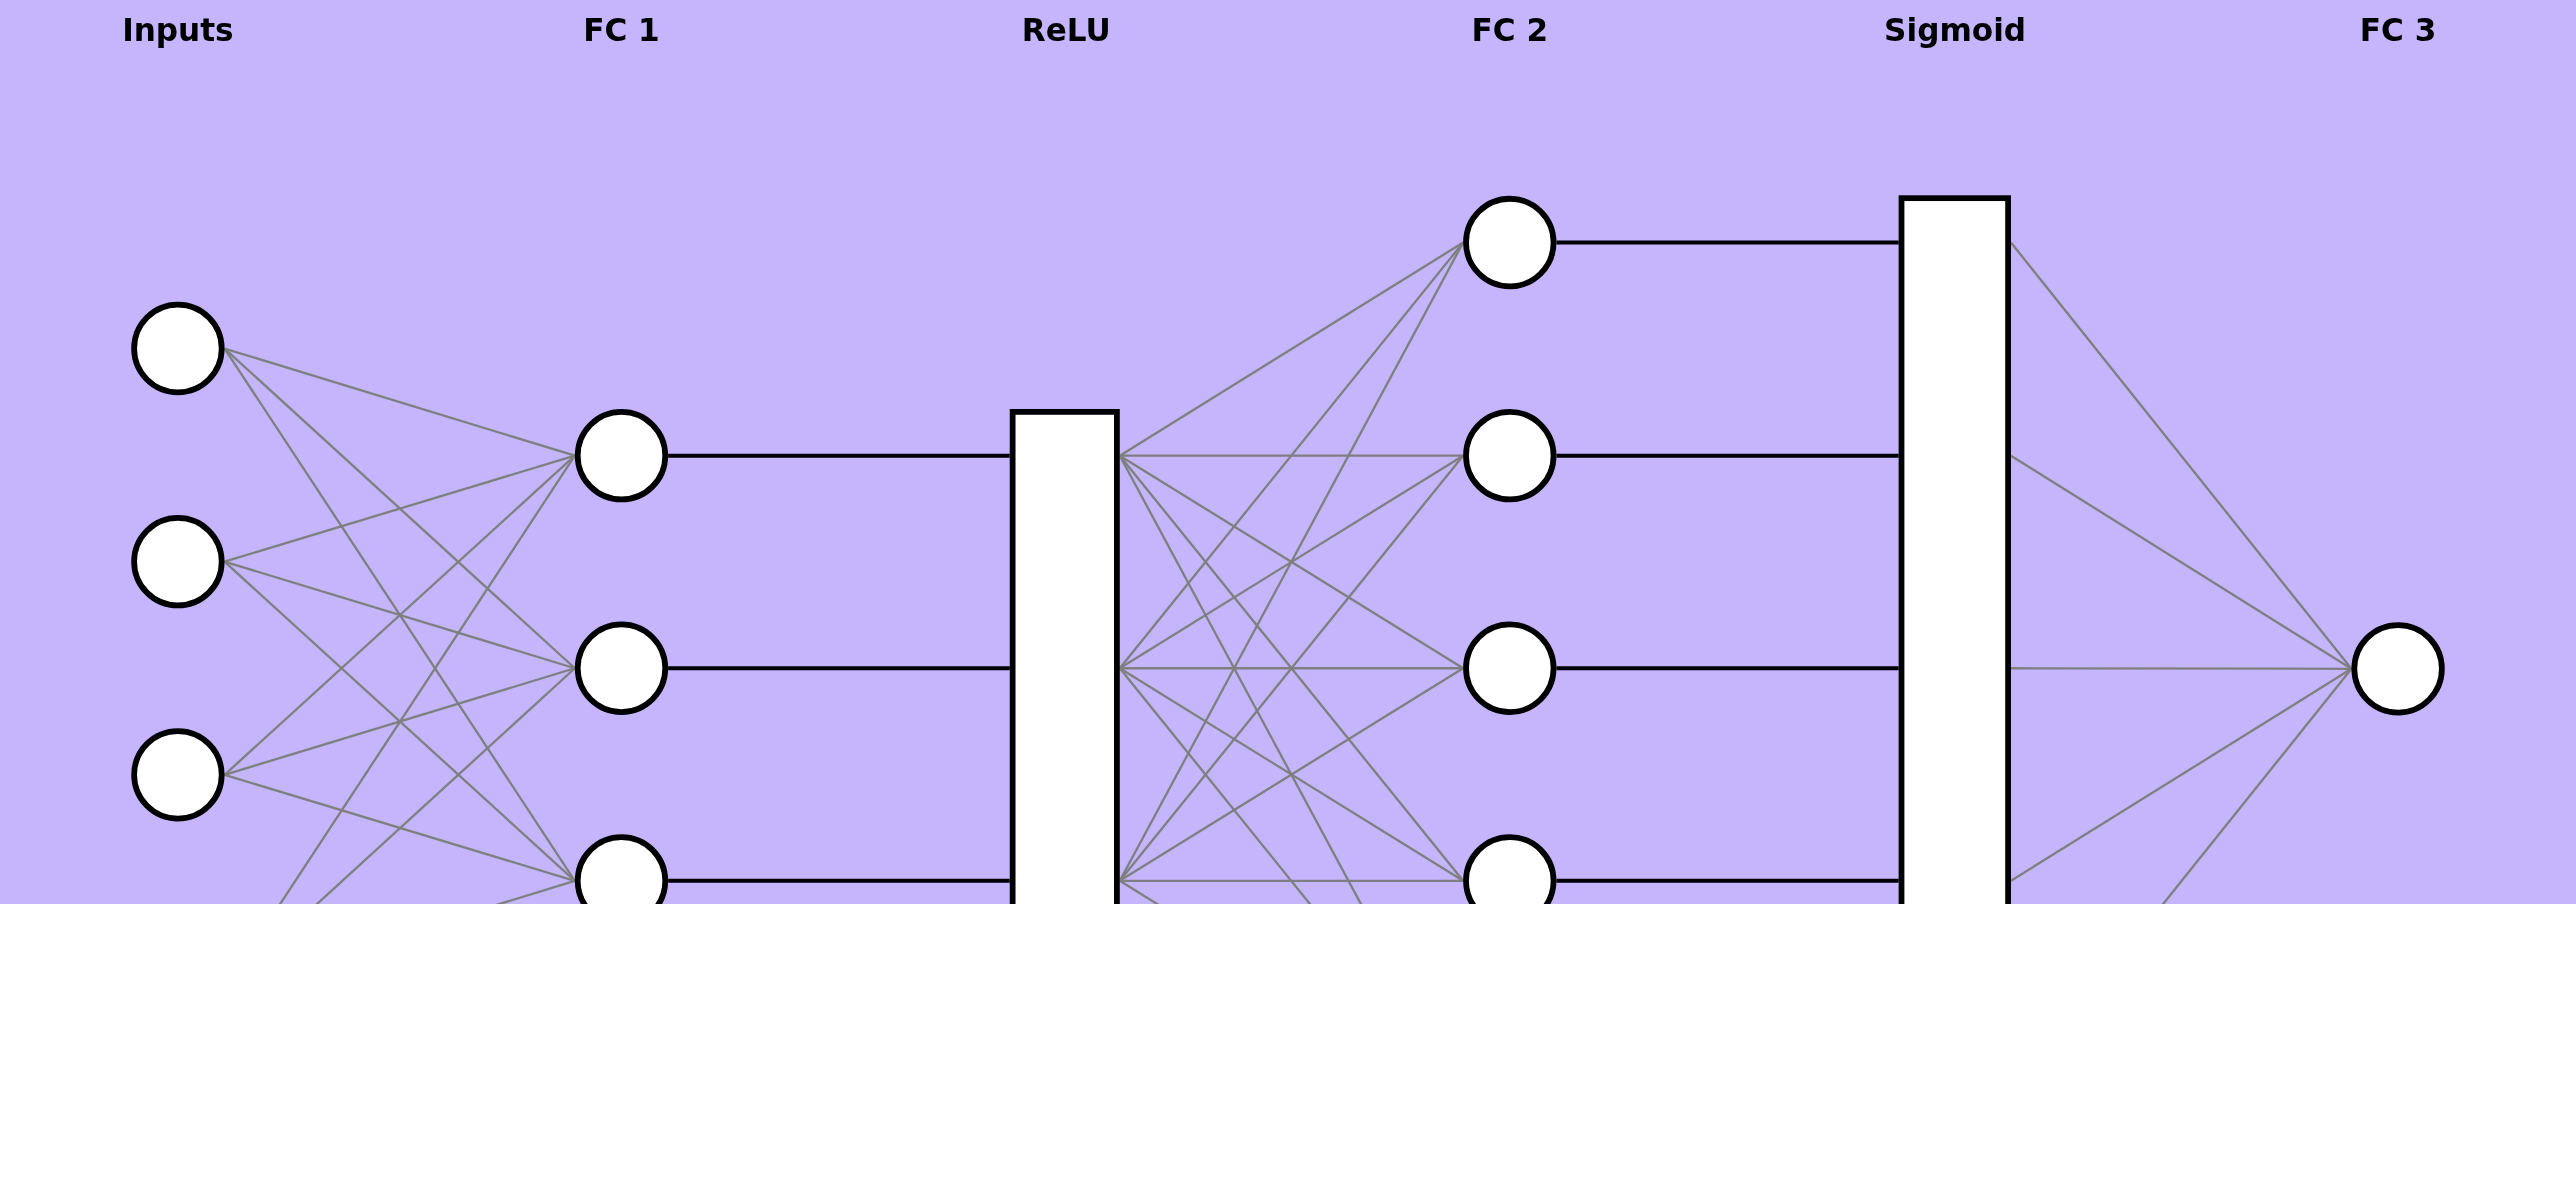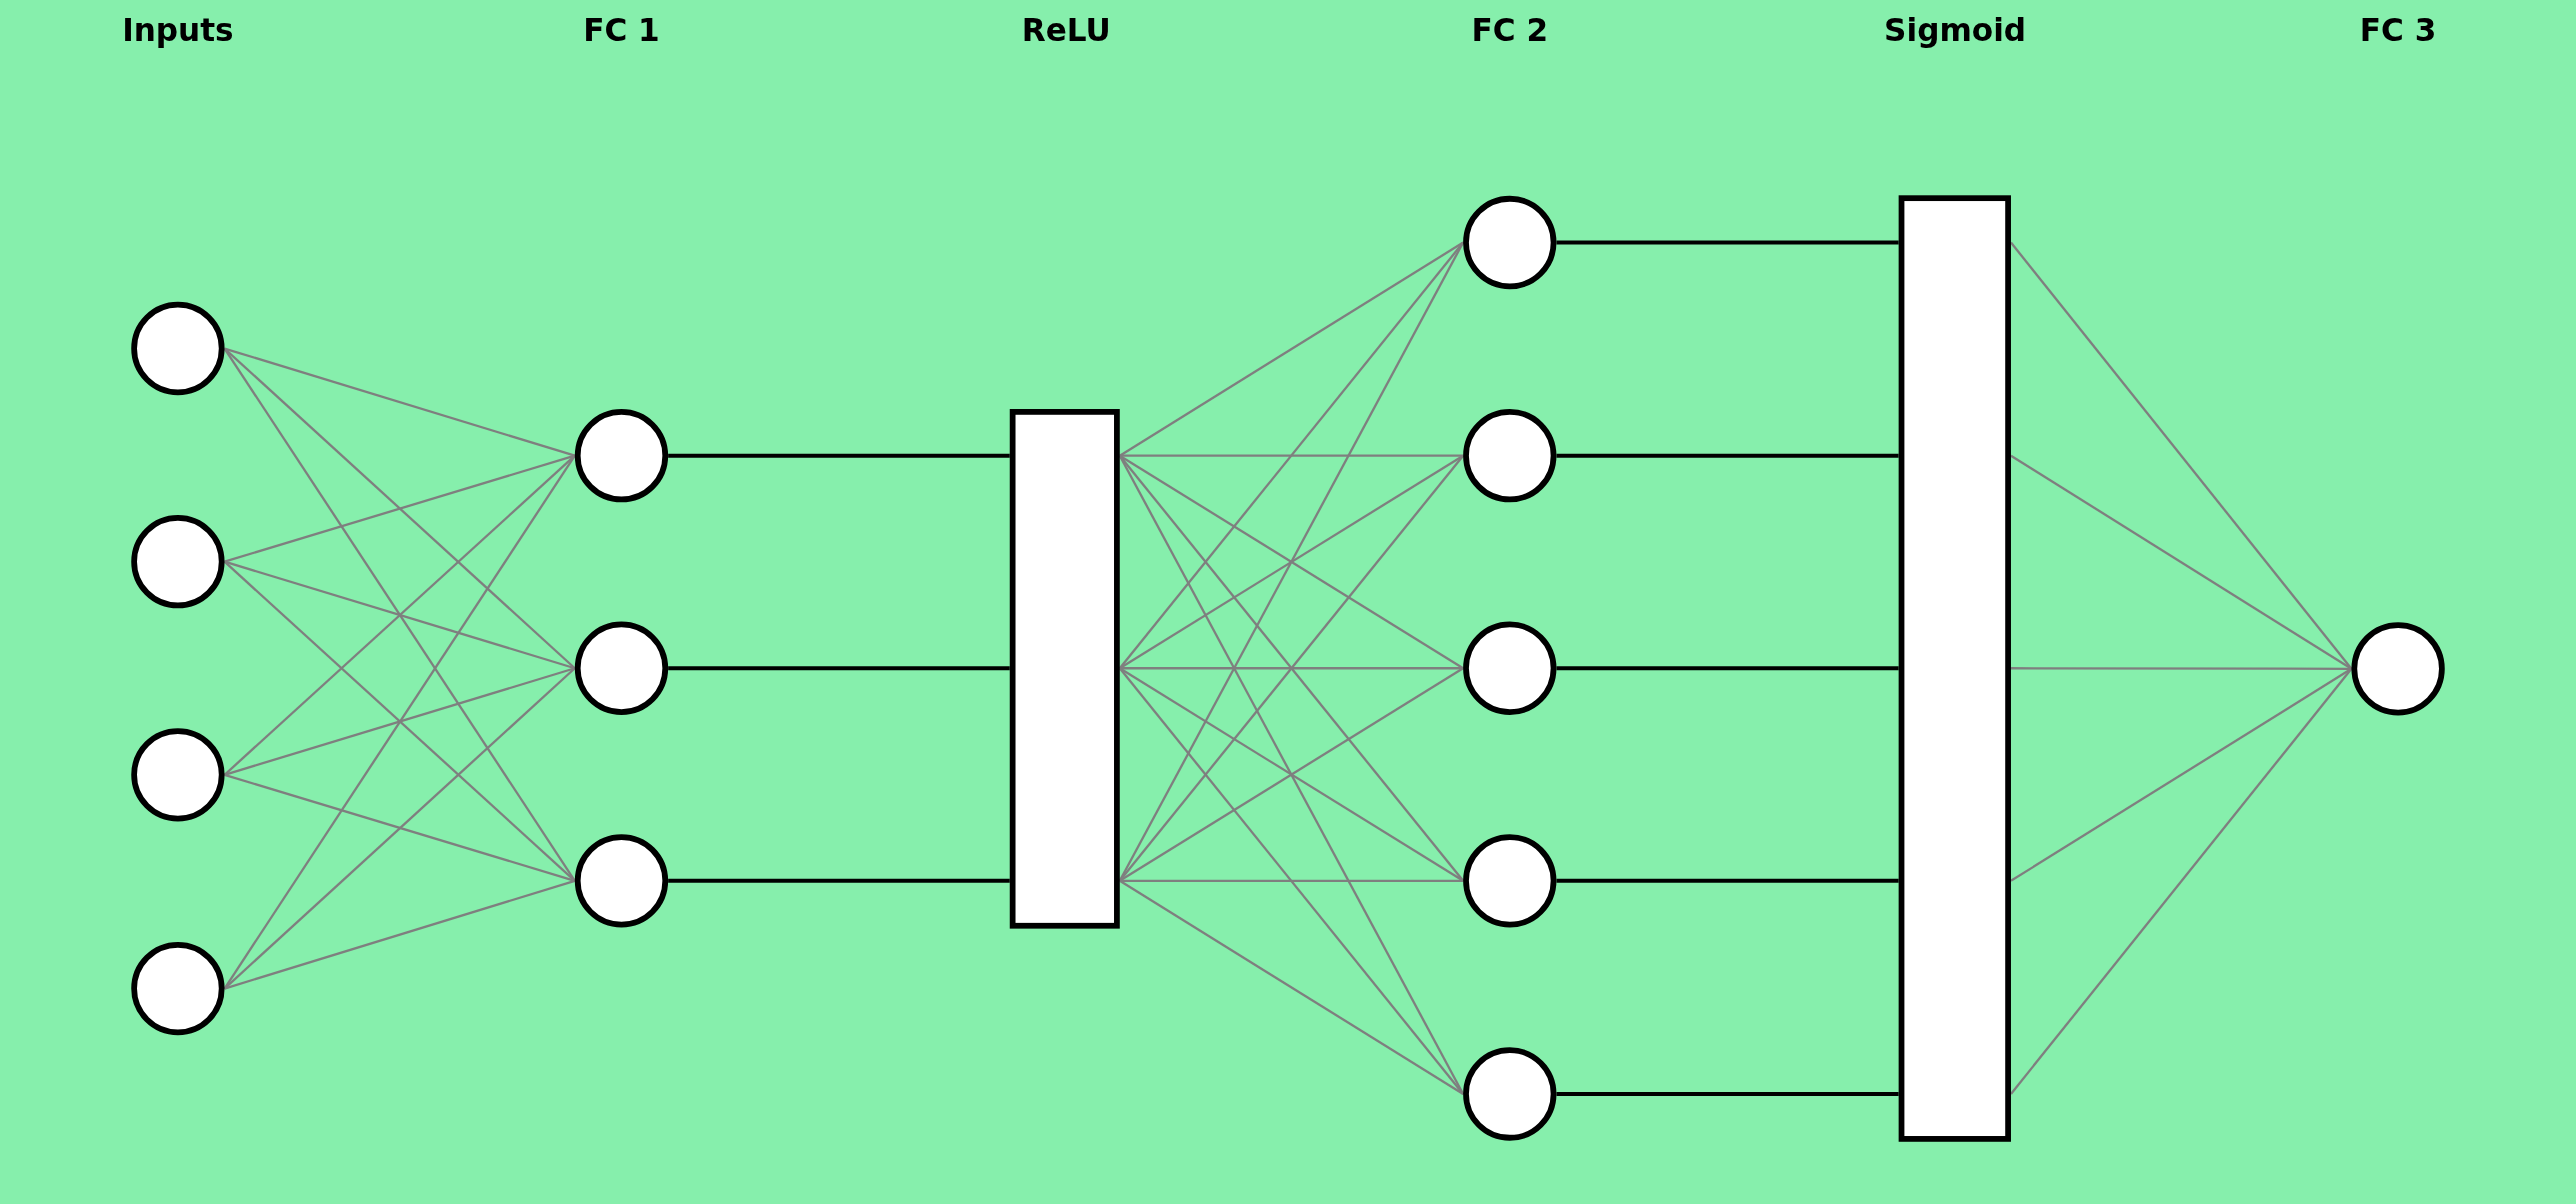--- a/index.html
+++ b/index.html
@@ -3,22 +3,22 @@
 <meta charset="utf-8">
 <style>
   html, body {
     margin: 0;
     padding: 0;
     background: #ffffff;
   }
   .figure-canvas {
     position: relative;
     width: 2576px;
-    height: 1204px;
-    background: #86efac;
+    height: 904px;
+    background: #c4b5fd;
     overflow: hidden;
     font-family: "DejaVu Sans", "Liberation Sans", sans-serif;
   }
   svg.diagram {
     display: block;
     width: 2576px;
     height: 1204px;
   }
   svg.diagram text.layer-label {
     font-family: "DejaVu Sans", "Liberation Sans", sans-serif;

